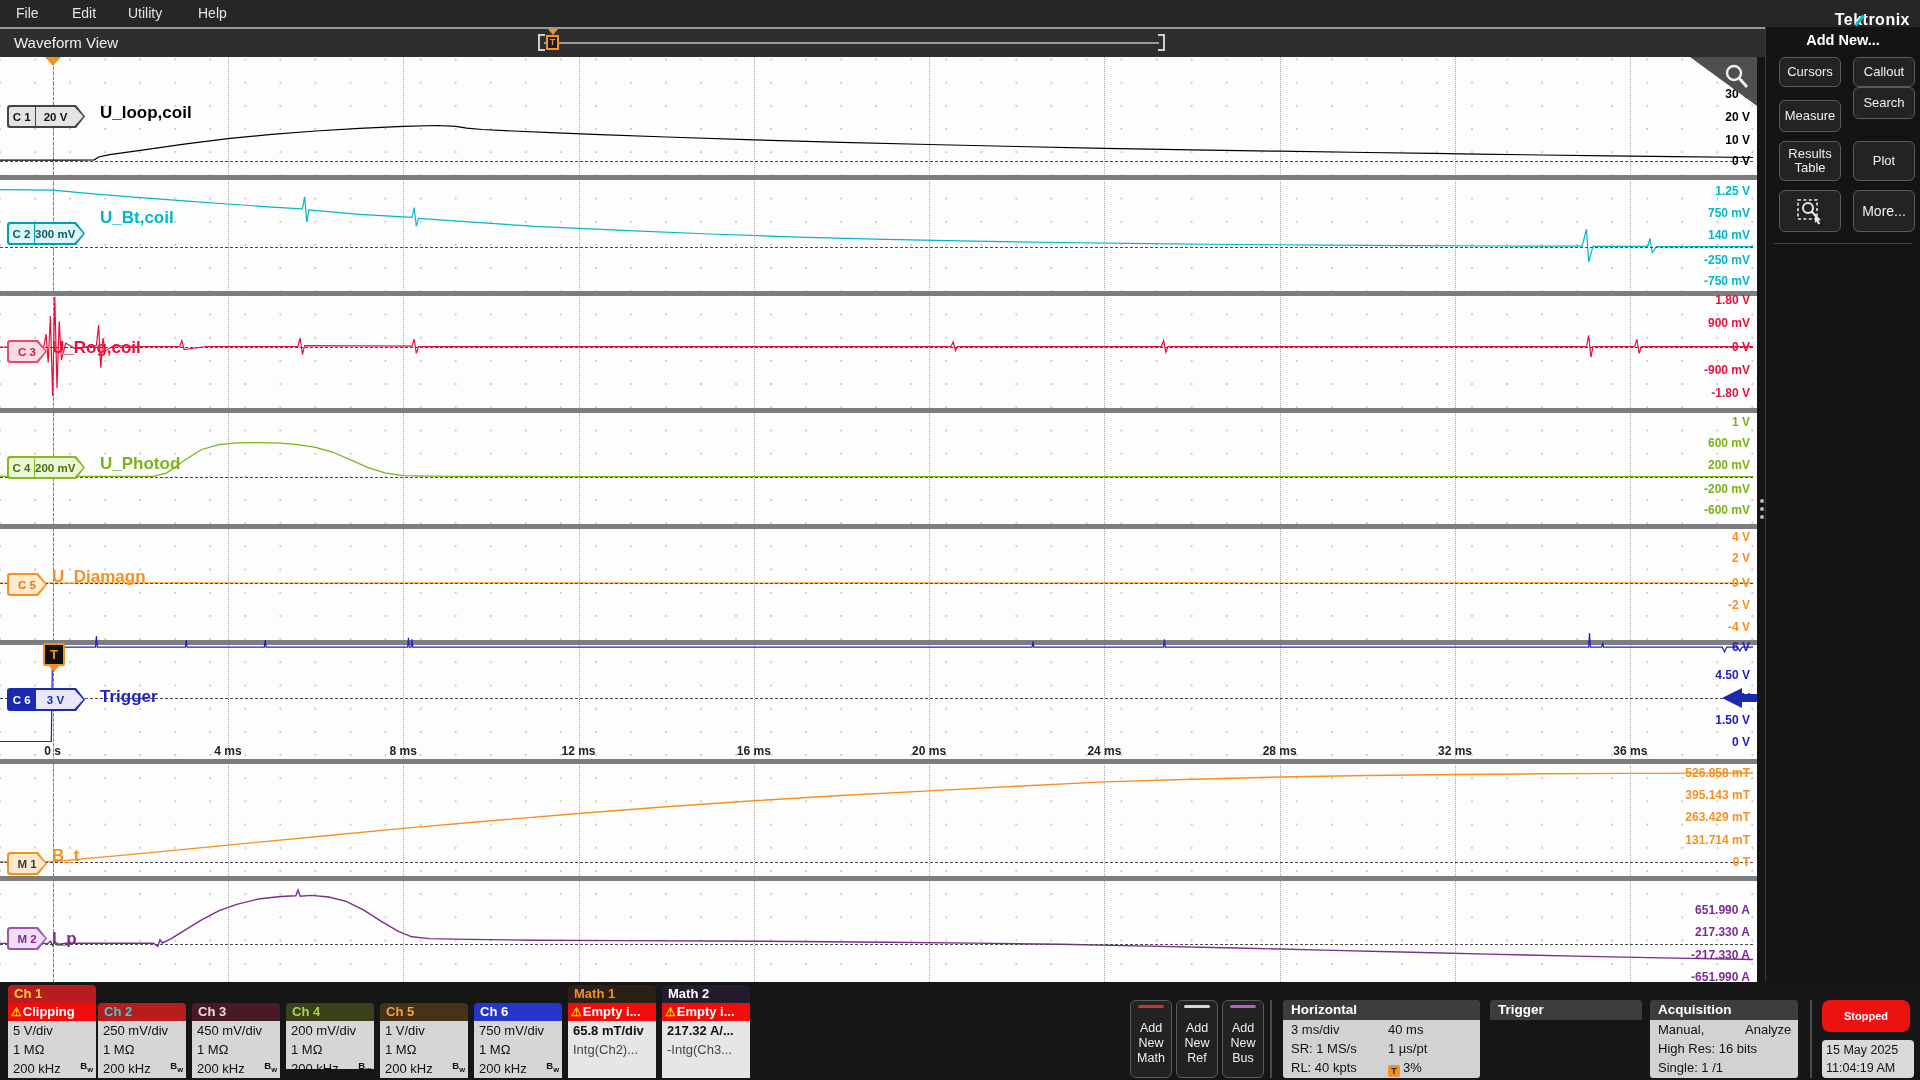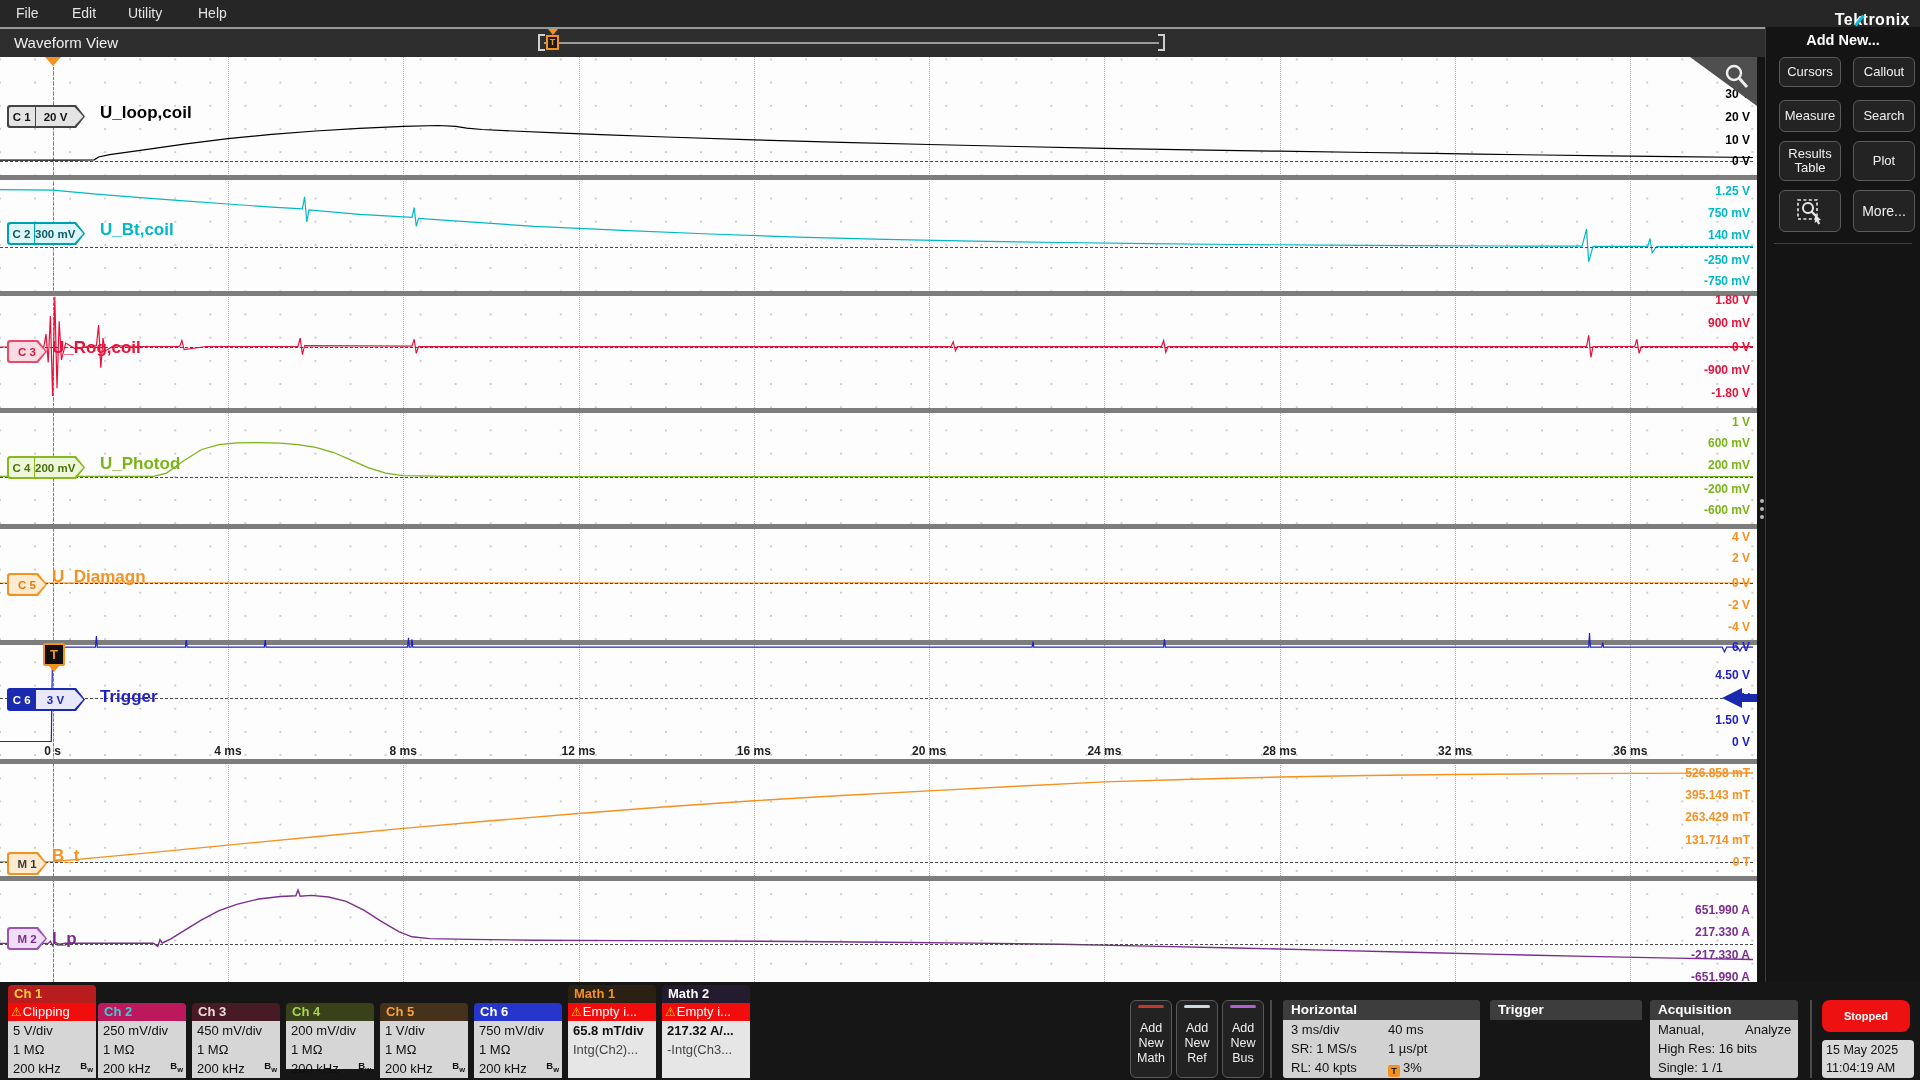--- a/index.html
+++ b/index.html
@@ -45,21 +45,21 @@
   .drag-dots i{display:block;width:4px;height:4px;border-radius:2px;background:#b5b5b5;margin:4px auto 0;}
   
   .rightpanel{position:absolute;left:1765px;top:27px;width:155px;height:955px;background:#141414;border-left:1px solid #3a3a3a;box-sizing:border-box;}
   .rp-header{position:absolute;left:0;top:5px;width:100%;text-align:center;color:#fff;font-size:14.5px;font-weight:bold;}
   .rp-btn{position:absolute;background:#232323;border:1px solid #5a5a5a;border-radius:6px;color:#f0f0f0;font-family:"Liberation Sans",sans-serif;font-size:13px;line-height:14px;text-align:center;padding:0;cursor:pointer;}
   .rp-divider{position:absolute;left:8px;top:216px;width:138px;height:1px;background:#3f3f3f;}
   
   .bottombar{position:absolute;left:0;top:982px;width:1920px;height:98px;background:#161616;}
   .card{position:absolute;width:88px;cursor:pointer;}
   .card .tab{position:absolute;left:0;top:0;width:100%;height:18px;border-radius:4px 4px 0 0;font-size:13px;font-weight:bold;line-height:18px;padding-left:6px;box-sizing:border-box;}
-  .card .warn{position:absolute;left:0;width:100%;height:18px;background:#f20d0d;color:#fff;font-size:13px;font-weight:normal;line-height:18px;padding-left:3px;box-sizing:border-box;white-space:nowrap;overflow:hidden;}
+  .card .warn{position:absolute;left:0;width:100%;height:18px;background:#f20d0d;color:#fff;font-size:13px;font-weight:bold;line-height:18px;padding-left:3px;box-sizing:border-box;white-space:nowrap;overflow:hidden;}
   .card .warn .w-ico{color:#ffd400;font-size:12px;margin-right:1px;}
   .card .body{position:absolute;left:0;width:100%;}
   .card .line{height:19px;line-height:19px;font-size:13px;color:#101010;padding-left:5px;white-space:nowrap;overflow:hidden;}
   .bw{float:right;font-size:9.5px;font-weight:bold;margin-right:3px;margin-top:2px;line-height:10px;}
   .bw sub{font-size:7.5px;}
   .addbtn{position:absolute;top:18px;width:42px;height:78px;background:#222;border:1px solid #5a5a5a;border-radius:6px;color:#f0f0f0;font-size:12.5px;line-height:15px;text-align:center;padding-top:10px;box-sizing:border-box;cursor:pointer;}
   .addbtn .stripe{position:absolute;left:7px;right:7px;top:4px;height:3px;border-radius:2px;}
   .sep{position:absolute;top:18px;width:2px;height:78px;background:#4a4a4a;}
   .panel{position:absolute;top:18px;height:78px;border-radius:3px;overflow:hidden;}
   .p-h{height:20px;background:#3d3d3d;color:#fff;font-size:13.5px;font-weight:bold;line-height:20px;padding-left:8px;}
@@ -140,21 +140,21 @@
           <span class="cell" style="color: rgb(17, 17, 17); width: 26px;">C 1</span>
           <span class="cell" style="flex: 1 1 0%; border-left: 1.7px solid rgb(68, 68, 68); color: rgb(17, 17, 17); padding-right: 8px;">20 V</span>
         </div>
       </div>
       <div class="zline" style="top: 190px;"></div>
       <div class="slabel" style="top: 127px; color: rgb(0, 184, 200);">1.25 V</div>
       <div class="slabel" style="top: 148.5px; color: rgb(0, 184, 200);">750 mV</div>
       <div class="slabel" style="top: 170.5px; color: rgb(0, 184, 200);">140 mV</div>
       <div class="slabel" style="top: 195.6px; color: rgb(0, 184, 200);">-250 mV</div>
       <div class="slabel" style="top: 217px; color: rgb(0, 184, 200);">-750 mV</div>
-      <div class="cname" style="left: 100px; top: 163px; color: rgb(0, 184, 200); text-align: right;">U_Bt,coil</div>
+      <div class="cname" style="left: 100px; top: 151px; color: rgb(0, 184, 200); text-align: right;">U_Bt,coil</div>
       <div class="badge" style="left: 7px; top: 165px; width: 78px;">
         <div class="bg" style="background: rgb(0, 160, 180);"></div>
         <div class="inner" style="background: rgb(223, 246, 249);">
           <span class="cell" style="color: rgb(10, 90, 100); width: 26px;">C 2</span>
           <span class="cell" style="flex: 1 1 0%; border-left: 1.7px solid rgb(0, 160, 180); color: rgb(10, 90, 100); padding-right: 8px;">300 mV</span>
         </div>
       </div>
       <div class="zline" style="top: 290px;"></div>
       <div class="slabel" style="top: 236px; color: rgb(232, 17, 58);">1.80 V</div>
       <div class="slabel" style="top: 259px; color: rgb(232, 17, 58);">900 mV</div>
@@ -260,21 +260,21 @@
       <i></i>
       <i></i>
     </div>
 
   <div class="rightpanel">
     <div class="rp-header">Add New...</div>
     <div id="rp-grid">
         <button class="rp-btn" style="left: 13px; top: 30px; width: 62px; height: 30px;">Cursors</button>
         <button class="rp-btn" style="left: 87px; top: 30px; width: 62px; height: 30px;">Callout</button>
         <button class="rp-btn" style="left: 13px; top: 73px; width: 62px; height: 32px;">Measure</button>
-        <button class="rp-btn" style="left: 87px; top: 73px; width: 62px; height: 32px;">Search</button>
+        <button class="rp-btn" style="left: 87px; top: 60px; width: 62px; height: 32px;">Search</button>
         <button class="rp-btn" style="left: 13px; top: 114px; width: 62px; height: 40px;">Results Table</button>
         <button class="rp-btn" style="left: 87px; top: 114px; width: 62px; height: 40px;">Plot</button>
       </div>
     <button class="rp-btn" style="left:13px;top:163px;width:62px;height:42px">
       <svg width="30" height="30" viewBox="0 0 30 30">
         <rect x="3" y="5" width="19" height="19" fill="none" stroke="#e8e8e8" stroke-width="1.6" stroke-dasharray="3 2.4"></rect>
         <circle cx="13" cy="13" r="5" fill="none" stroke="#e8e8e8" stroke-width="2"></circle>
         <line x1="16.5" y1="16.5" x2="21" y2="21" stroke="#e8e8e8" stroke-width="2.4"></line>
         <path d="M20,19 l6,6 l-2.4,0.4 l1.6,3 l-2,1 l-1.6,-3 l-1.8,1.6 z" fill="#e8e8e8"></path>
       </svg>
@@ -288,21 +288,21 @@
         <div class="card" style="left: 8px;">
           <div class="tab" style="background: #b91c1c; color: rgb(255, 210, 63); top: 3px;">Ch 1</div>
           <div class="warn" style="top: 21px;"><span class="w-ico">⚠</span>Clipping</div>
           <div class="body" style="top: 39px; height: 57px; background: rgb(214, 214, 214);">
             <div class="line">5 V/div</div>
             <div class="line">1 MΩ</div>
             <div class="line">200 kHz<span class="bw"><span>B</span><sub>w</sub></span></div>
           </div>
         </div>
         <div class="card" style="left: 98px;">
-          <div class="tab" style="background: #be185d; color: rgb(53, 208, 216); top: 21px;">Ch 2</div>
+          <div class="tab" style="background: #b91c1c; color: rgb(53, 208, 216); top: 21px;">Ch 2</div>
           <div class="body" style="top: 39px; height: 57px; background: rgb(214, 214, 214);">
             <div class="line">250 mV/div</div>
             <div class="line">1 MΩ</div>
             <div class="line">200 kHz<span class="bw"><span>B</span><sub>w</sub></span></div>
           </div>
         </div>
         <div class="card" style="left: 192px;">
           <div class="tab" style="background: rgb(71, 26, 38); color: rgb(243, 218, 218); top: 21px;">Ch 3</div>
           <div class="body" style="top: 39px; height: 57px; background: rgb(214, 214, 214);">
             <div class="line">450 mV/div</div>

